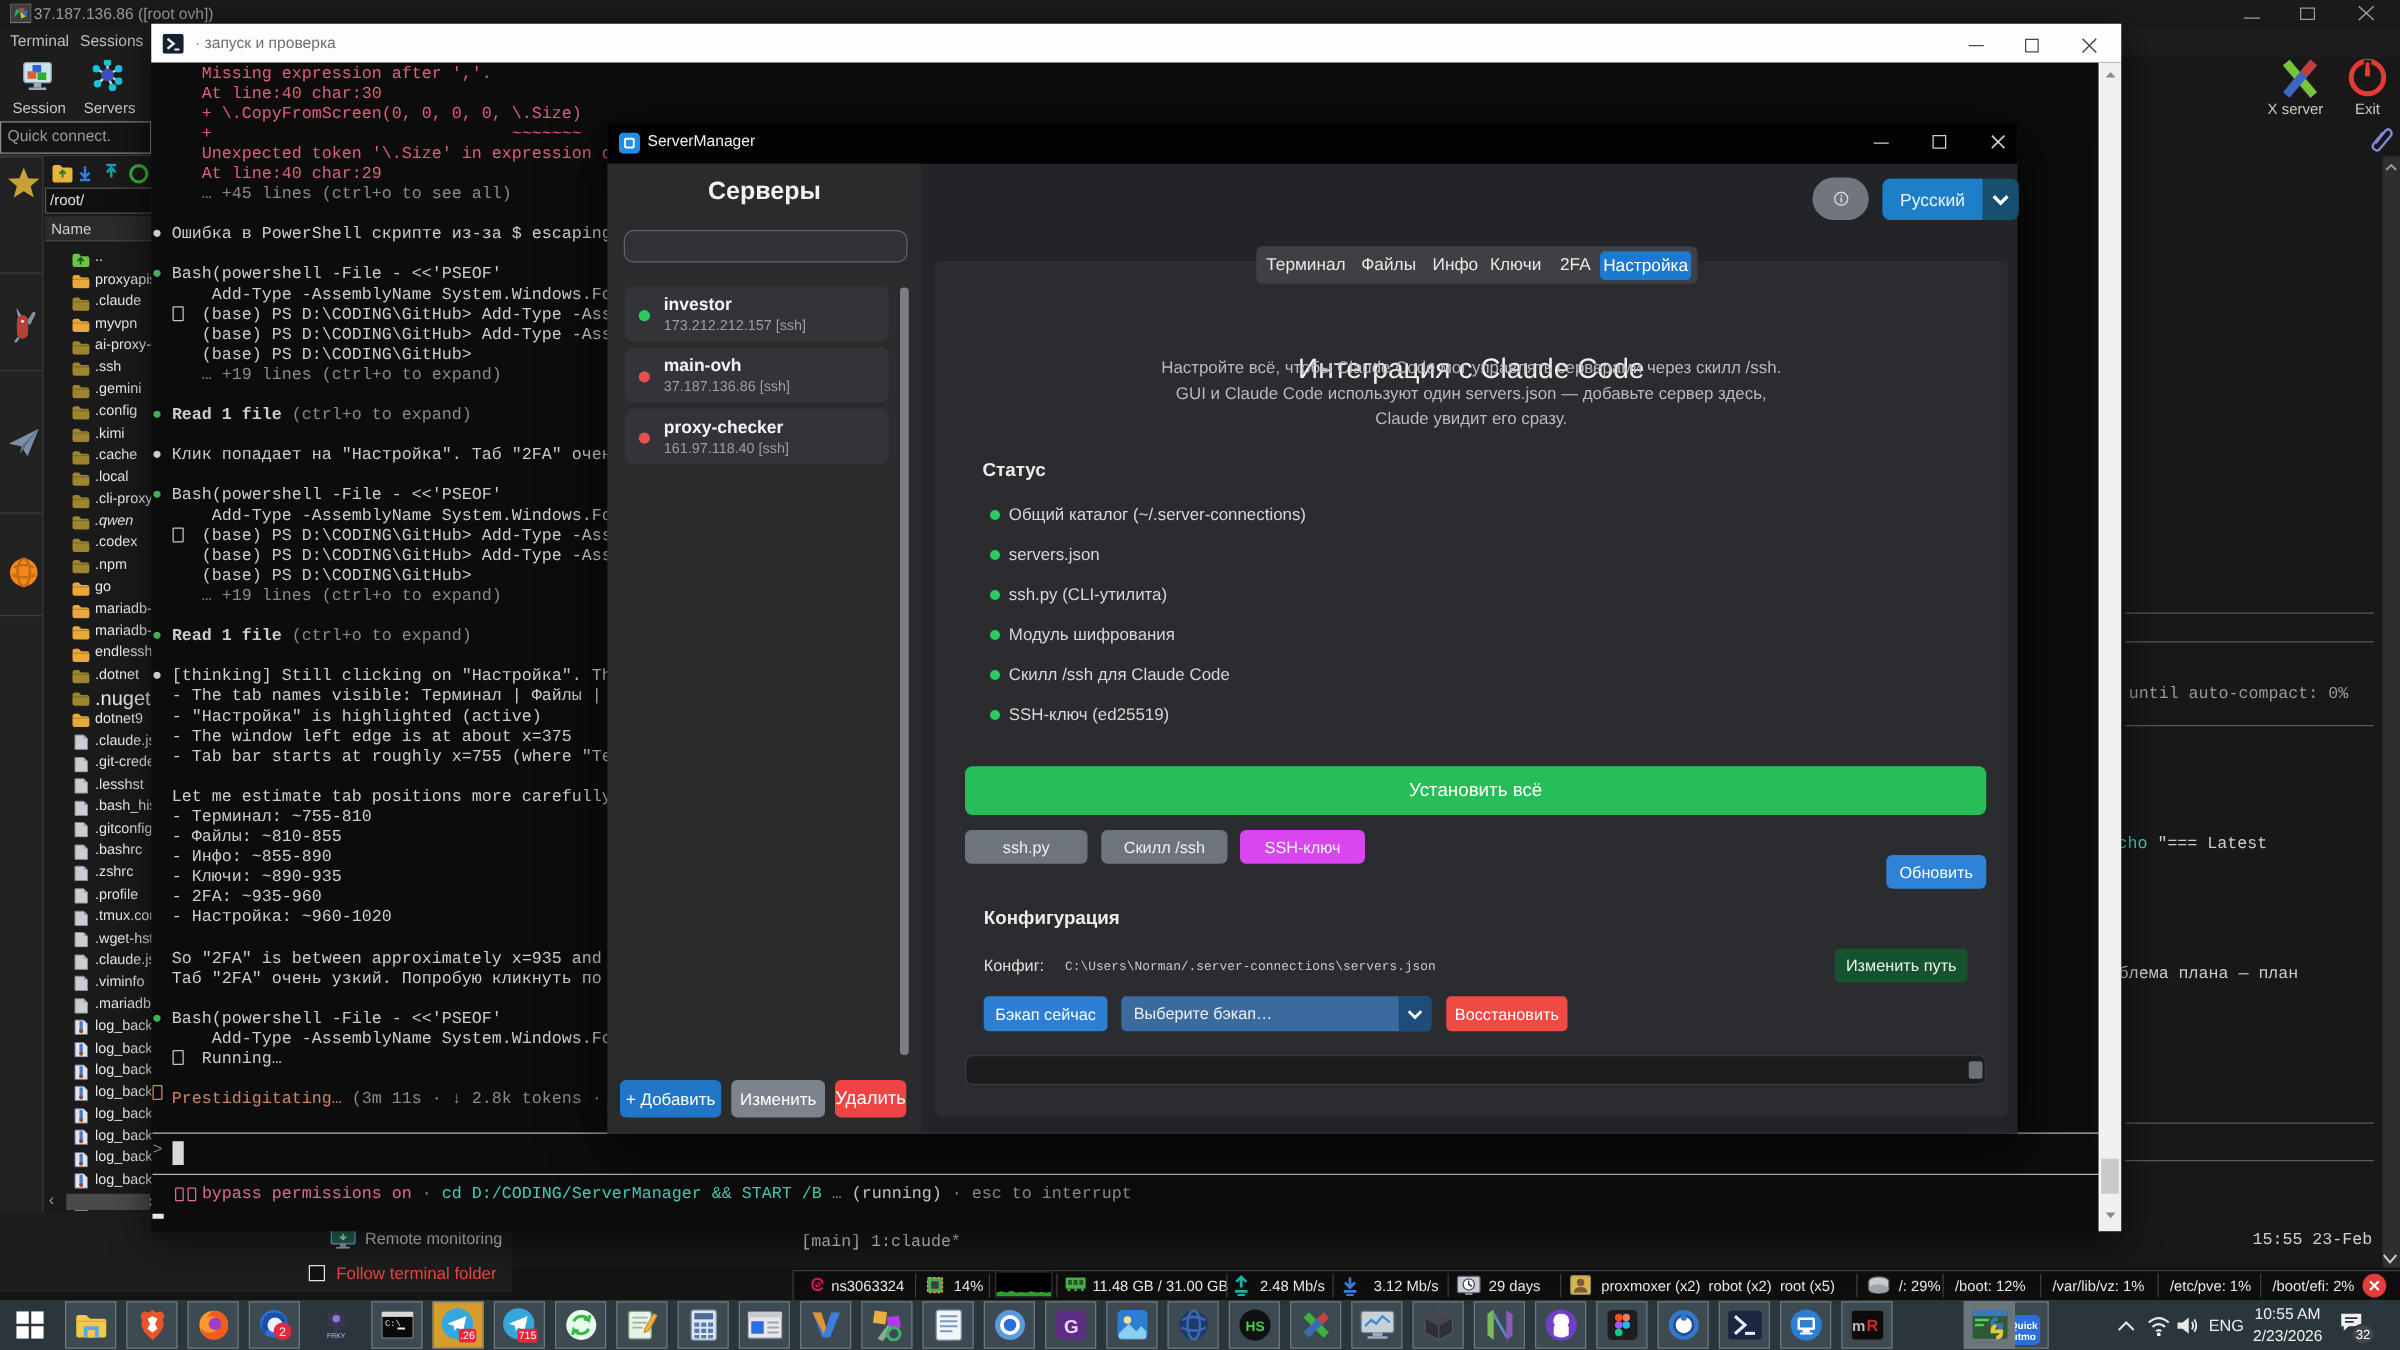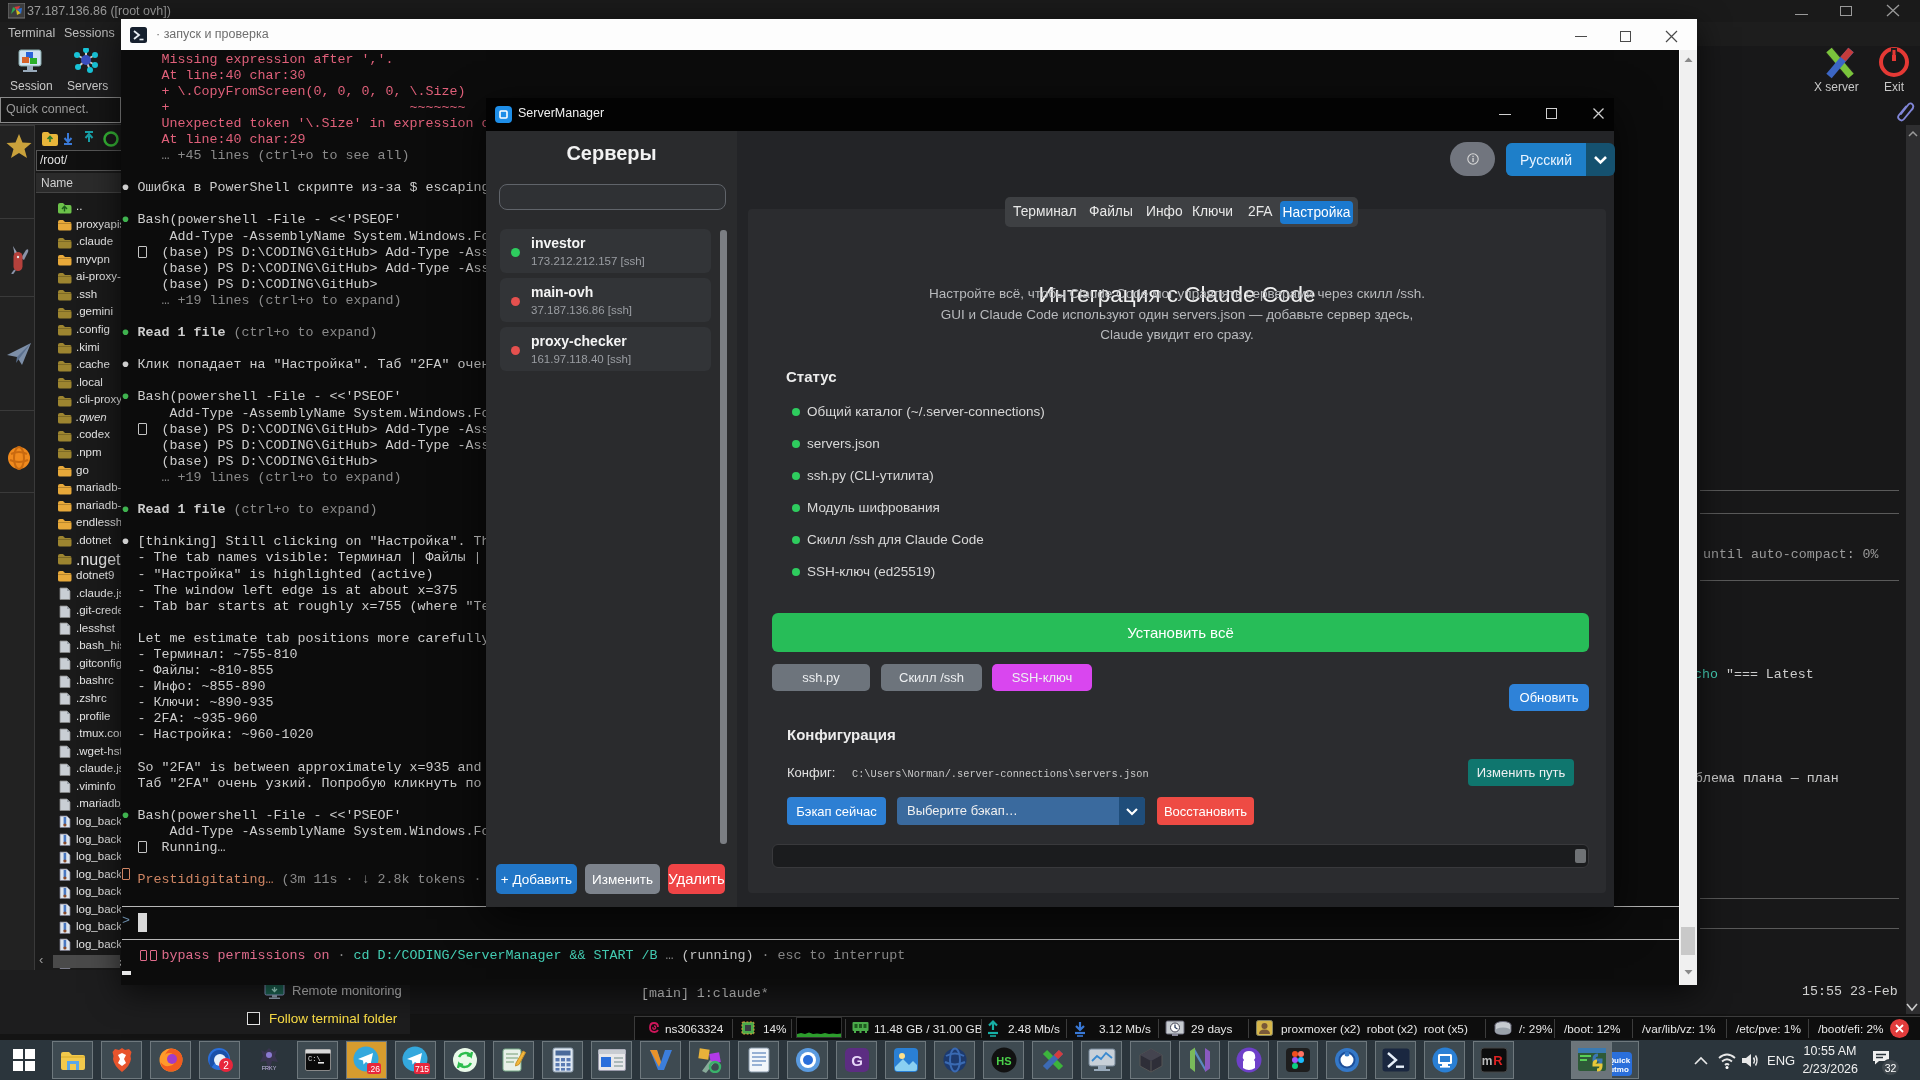--- a/index.html
+++ b/index.html
@@ -344,21 +344,21 @@
 <div class="a" style="left:39px;top:952px;font-size:13px;color:#9a9a9a;white-space:pre;">‹</div>
 <div class="a" style="left:53px;top:955px;width:67px;height:13px;background:#4a4a4a;"></div>
 <svg class="a" style="left:264px;top:982px" width="21" height="17">
 <rect x="1" y="1" width="19" height="12" rx="1.5" fill="#1f6e5a" stroke="#9ad"></rect>
 <path d="M10.5 5 L10.5 9 M8 7 L10.5 9.5 L13 7" stroke="#bfe" stroke-width="1.3" fill="none"></path>
 <rect x="8" y="13" width="5" height="2.5" fill="#9ab"></rect>
     <rect x="5" y="15.5" width="11" height="1.5" fill="#9ab"></rect>
 </svg>
 <div class="a" style="left:292px;top:983px;font-size:13px;color:#cfcfcf;white-space:pre;">Remote monitoring</div>
 <div class="a" style="left:247px;top:1012px;width:13px;height:13px;border:1.5px solid #e8e8e8;background:#111;"></div>
-<div class="a" style="left:269px;top:1011px;font-size:13.5px;color:#fde047;white-space:pre;">Follow terminal folder</div>
+<div class="a" style="left:269px;top:1011px;font-size:13.5px;color:#ef4444;white-space:pre;">Follow terminal folder</div>
 <div class="a" style="left:641px;top:986px;font-size:13.3px;color:#d8d8d8;white-space:pre;font-family:'Liberation Mono',monospace;">[main] 1:claude*</div>
 <div class="a" style="left:1802px;top:984px;font-size:13.3px;color:#d0d0d0;white-space:pre;font-family:'Liberation Mono',monospace;">15:55 23-Feb</div>
 <div class="a" style="left:1700px;top:490px;width:199px;height:1px;background:#5a5a5a;"></div>
 <div class="a" style="left:1700px;top:513px;width:199px;height:1px;background:#5a5a5a;"></div>
 <div class="a" style="left:1700px;top:580px;width:199px;height:1px;background:#5a5a5a;"></div>
 <div class="a" style="left:1700px;top:898px;width:199px;height:1px;background:#5a5a5a;"></div>
 <div class="a" style="left:1700px;top:928px;width:199px;height:1px;background:#5a5a5a;"></div>
 <div class="a" style="left:1703px;top:547px;font-size:13.3px;color:#9a9a9a;white-space:pre;font-family:'Liberation Mono',monospace;">until auto-compact: 0%</div>
 <div class="a" style="left:1694px;top:667px;font-size:13.3px;white-space:pre;font-family:'Liberation Mono',monospace;"><span style="color:#45d0b6">cho</span> <span style="color:#cccccc">"=== Latest</span></div>
 <div class="a" style="left:1695px;top:771px;font-size:13.3px;color:#cccccc;white-space:pre;font-family:'Liberation Mono',monospace;">блема плана — план</div>
@@ -593,21 +593,21 @@
 <div class="a" style="left:792px;top:568px;width:8px;height:8px;background:#2ecc5e;border-radius:50%;"></div>
 <div class="a" style="left:807px;top:564px;font-size:13.5px;color:#d8d8d8;white-space:pre;">SSH-ключ (ed25519)</div>
 <div class="a" style="left:772px;top:613px;width:817px;height:39px;background:#27bd58;border-radius:6px;color:#fff;font-size:15px;font-weight:normal;display:flex;align-items:center;justify-content:center;">Установить всё</div>
 <div class="a" style="left:772px;top:664px;width:98px;height:27px;background:#6d747c;border-radius:5px;color:#eef0f2;font-size:13px;display:flex;align-items:center;justify-content:center;">ssh.py</div>
 <div class="a" style="left:881px;top:664px;width:101px;height:27px;background:#6d747c;border-radius:5px;color:#eef0f2;font-size:13px;display:flex;align-items:center;justify-content:center;">Скилл /ssh</div>
 <div class="a" style="left:992px;top:664px;width:100px;height:27px;background:#d946ef;border-radius:5px;color:#eef0f2;font-size:13px;display:flex;align-items:center;justify-content:center;">SSH-ключ</div>
 <div class="a" style="left:1509px;top:684px;width:80px;height:27px;background:#2e82d8;border-radius:5px;color:#fff;font-size:13px;display:flex;align-items:center;justify-content:center;">Обновить</div>
 <div class="a" style="left:787px;top:726px;font-size:15px;color:#ececec;white-space:pre;font-weight:bold;">Конфигурация</div>
 <div class="a" style="left:787px;top:765px;font-size:13px;color:#e0e0e0;white-space:pre;">Конфиг:</div>
 <div class="a" style="left:852px;top:768px;font-size:10.3px;color:#c8c8c8;white-space:pre;font-family:'Liberation Mono',monospace;">C:\Users\Norman/.server-connections\servers.json</div>
-<div class="a" style="left:1468px;top:759px;width:106px;height:27px;background:#0f766e;border-radius:4px;color:#eef0f2;font-size:13px;display:flex;align-items:center;justify-content:center;">Изменить путь</div>
+<div class="a" style="left:1468px;top:759px;width:106px;height:27px;background:#14532d;border-radius:4px;color:#eef0f2;font-size:13px;display:flex;align-items:center;justify-content:center;">Изменить путь</div>
 <div class="a" style="left:787px;top:797px;width:99px;height:28px;background:#2d7fd3;border-radius:4px;color:#fff;font-size:13px;display:flex;align-items:center;justify-content:center;">Бэкап сейчас</div>
 <div class="a" style="left:897px;top:797px;width:248px;height:28px;background:#3a6a9e;border-radius:4px;"></div>
 <div class="a" style="left:907px;top:803px;font-size:13px;color:#f0f0f0;white-space:pre;">Выберите бэкап…</div>
 <div class="a" style="left:1119px;top:797px;width:26px;height:28px;background:#1f4d7a;border-radius:0 4px 4px 0;"></div>
 <svg class="a" style="left:1125px;top:807px" width="14" height="9">
     <path d="M2 2 L7 7 L12 2" stroke="#fff" stroke-width="2.2" fill="none"></path>
   </svg>
 <div class="a" style="left:1157px;top:797px;width:97px;height:28px;background:#ee4b44;border-radius:4px;color:#fff;font-size:13px;display:flex;align-items:center;justify-content:center;">Восстановить</div>
 <div class="a" style="left:772px;top:844px;width:817px;height:24px;background:#1b1c1e;border:1px solid #39393c;border-radius:6px;"></div>
 <div class="a" style="left:1575px;top:849px;width:11px;height:14px;background:#6f7275;border-radius:2px;"></div>

